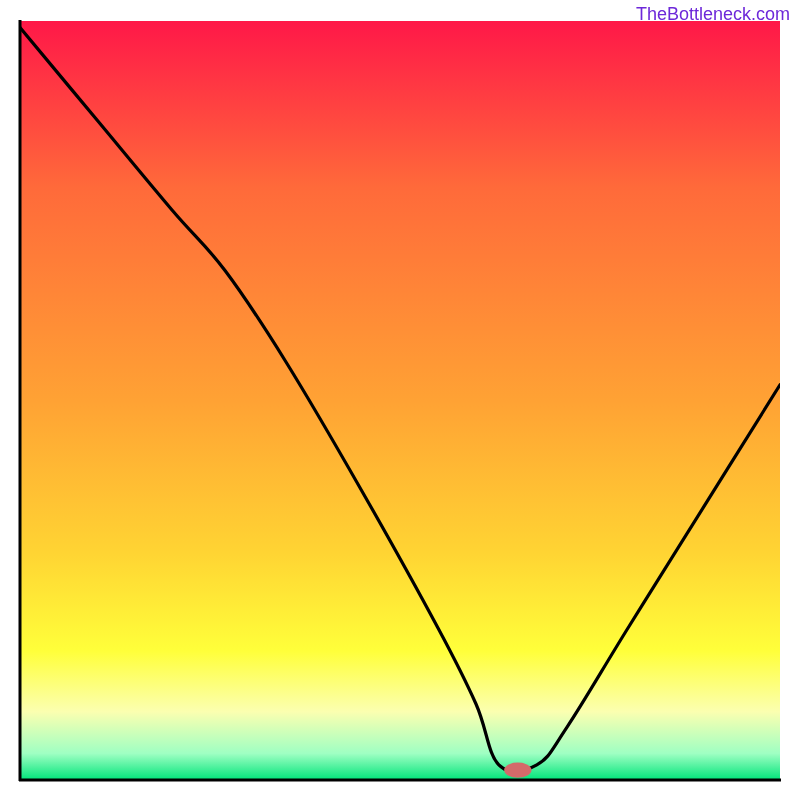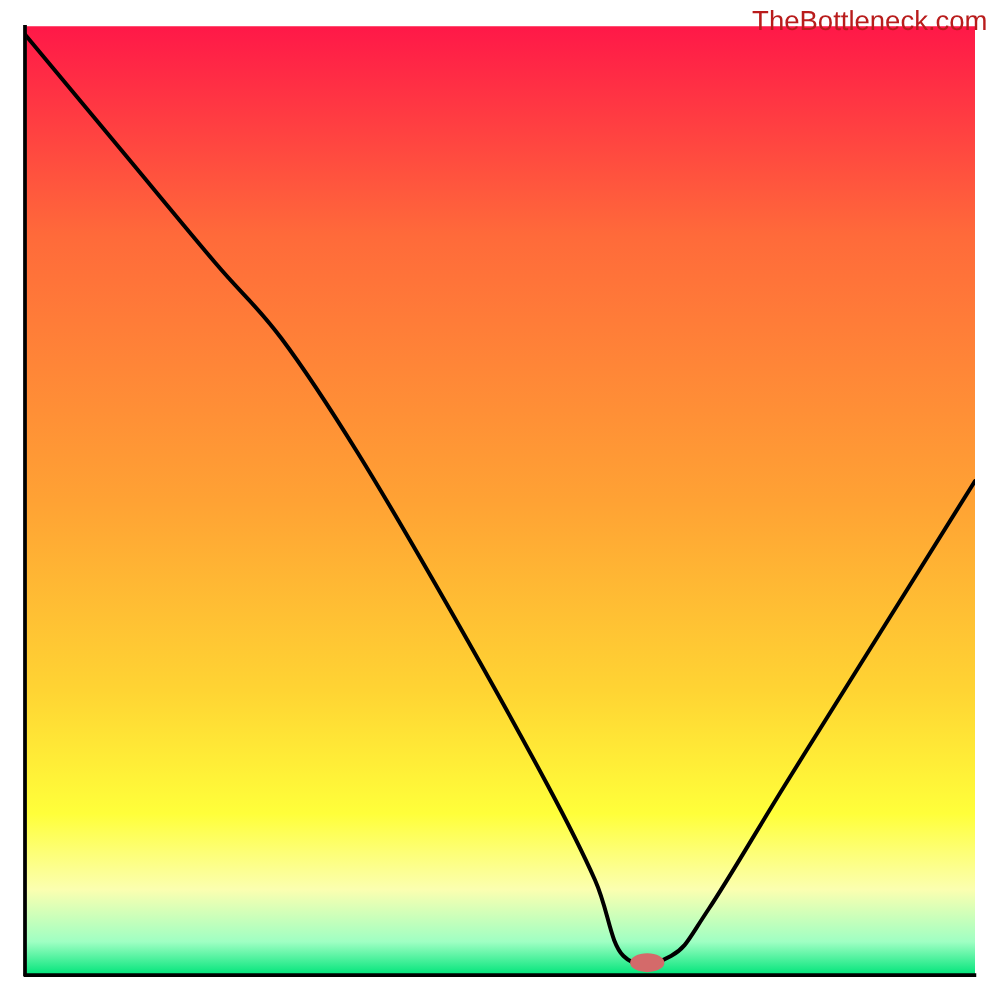--- a/index.html
+++ b/index.html
@@ -12,23 +12,23 @@
   }
   .chart-container {
     position: relative;
     width: 800px;
     height: 800px;
   }
   .watermark {
     position: absolute;
     top: 4px;
     right: 10px;
-    font-size: 22px;
+    font-size: 18px;
     font-weight: 400;
-    color: #b91c1c;
+    color: #6d28d9;
     letter-spacing: 0px;
     z-index: 50;
   }
   svg.plot {
     position: absolute;
     left: 0;
     top: 0;
   }
 </style>
 </head>

